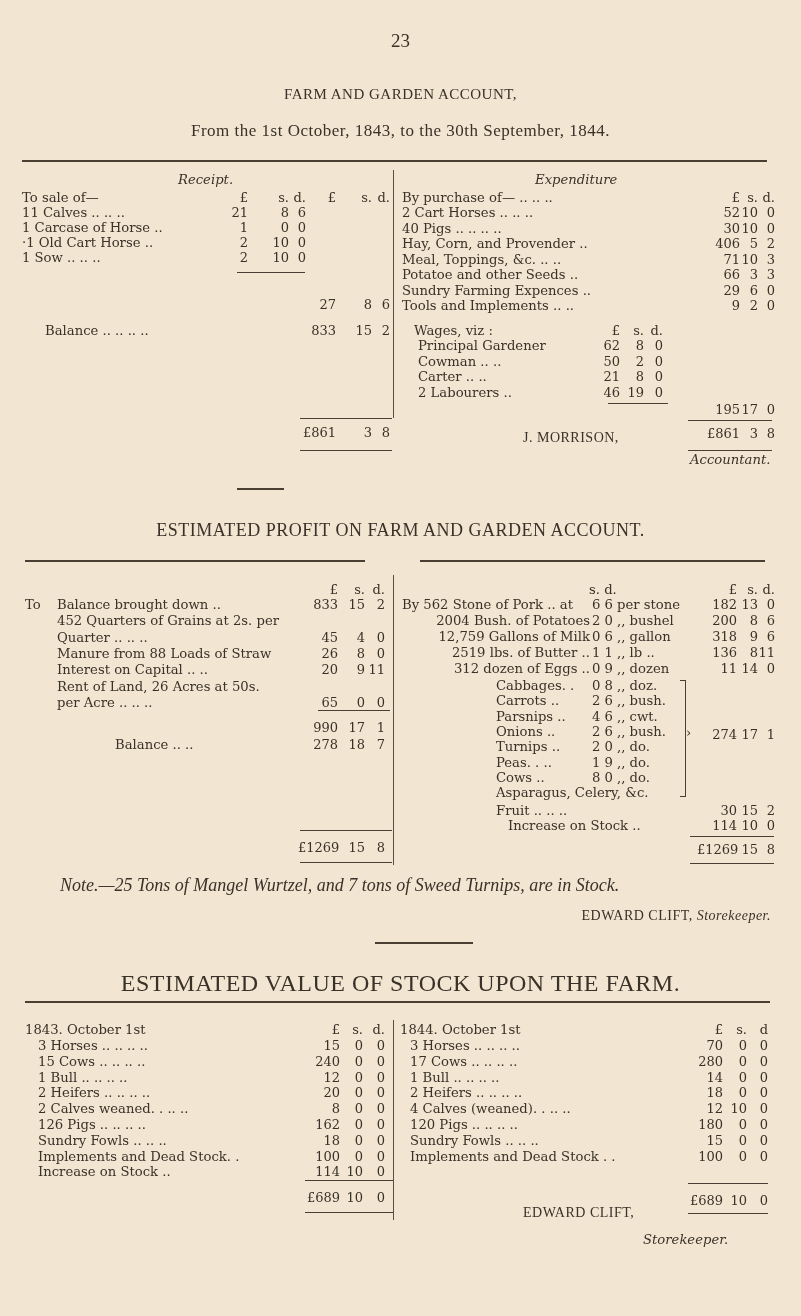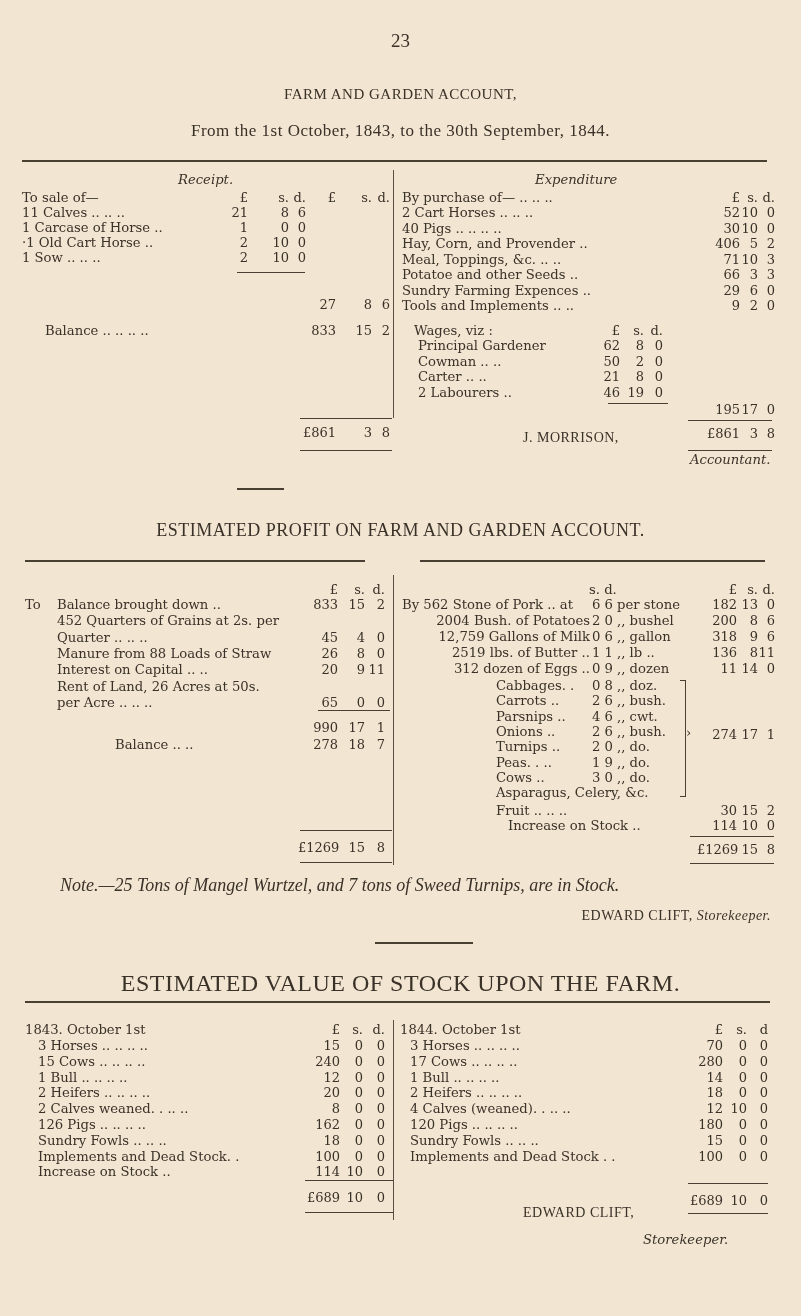--- a/index.html
+++ b/index.html
@@ -237,21 +237,21 @@
     <div class="abs txt" style="left: 496px; top: 723.9px;">Onions   ..</div>
     <div class="abs txt" style="left: 592px; top: 723.9px;">2 6</div>
     <div class="abs txt" style="left: 617px; top: 723.9px;">,, bush.</div>
     <div class="abs txt" style="left: 496px; top: 739.2px;">Turnips ..</div>
     <div class="abs txt" style="left: 592px; top: 739.2px;">2 0</div>
     <div class="abs txt" style="left: 617px; top: 739.2px;">,,  do.</div>
     <div class="abs txt" style="left: 496px; top: 754.5px;">Peas. .   ..</div>
     <div class="abs txt" style="left: 592px; top: 754.5px;">1 9</div>
     <div class="abs txt" style="left: 617px; top: 754.5px;">,,  do.</div>
     <div class="abs txt" style="left: 496px; top: 769.8px;">Cows    ..</div>
-    <div class="abs txt" style="left: 592px; top: 769.8px;">3 0</div>
+    <div class="abs txt" style="left: 592px; top: 769.8px;">8 0</div>
     <div class="abs txt" style="left: 617px; top: 769.8px;">,,  do.</div>
     <div class="abs txt" style="left: 496px; top: 785.1px;">Asparagus, Celery, &amp;c.</div>
     <div class="abs" style="left: 680px; top: 680px; width: 6px; height: 117px; border-right: 1px solid rgb(74, 63, 51); border-top: 1px solid rgb(74, 63, 51); border-bottom: 1px solid rgb(74, 63, 51);"></div>
     <div class="abs txt brace" style="left: 686px; top: 725px;">›</div>
     <div class="abs num" style="left: 697px; width: 40px; top: 727px;">274</div>
     <div class="abs num" style="left: 718px; width: 40px; top: 727px;">17</div>
     <div class="abs num" style="left: 735px; width: 40px; top: 727px;">1</div>
     <div class="abs txt" style="left: 496px; top: 803px;">Fruit     ..      ..       ..</div>
     <div class="abs num" style="left: 697px; width: 40px; top: 803px;">30</div>
     <div class="abs num" style="left: 718px; width: 40px; top: 803px;">15</div>

